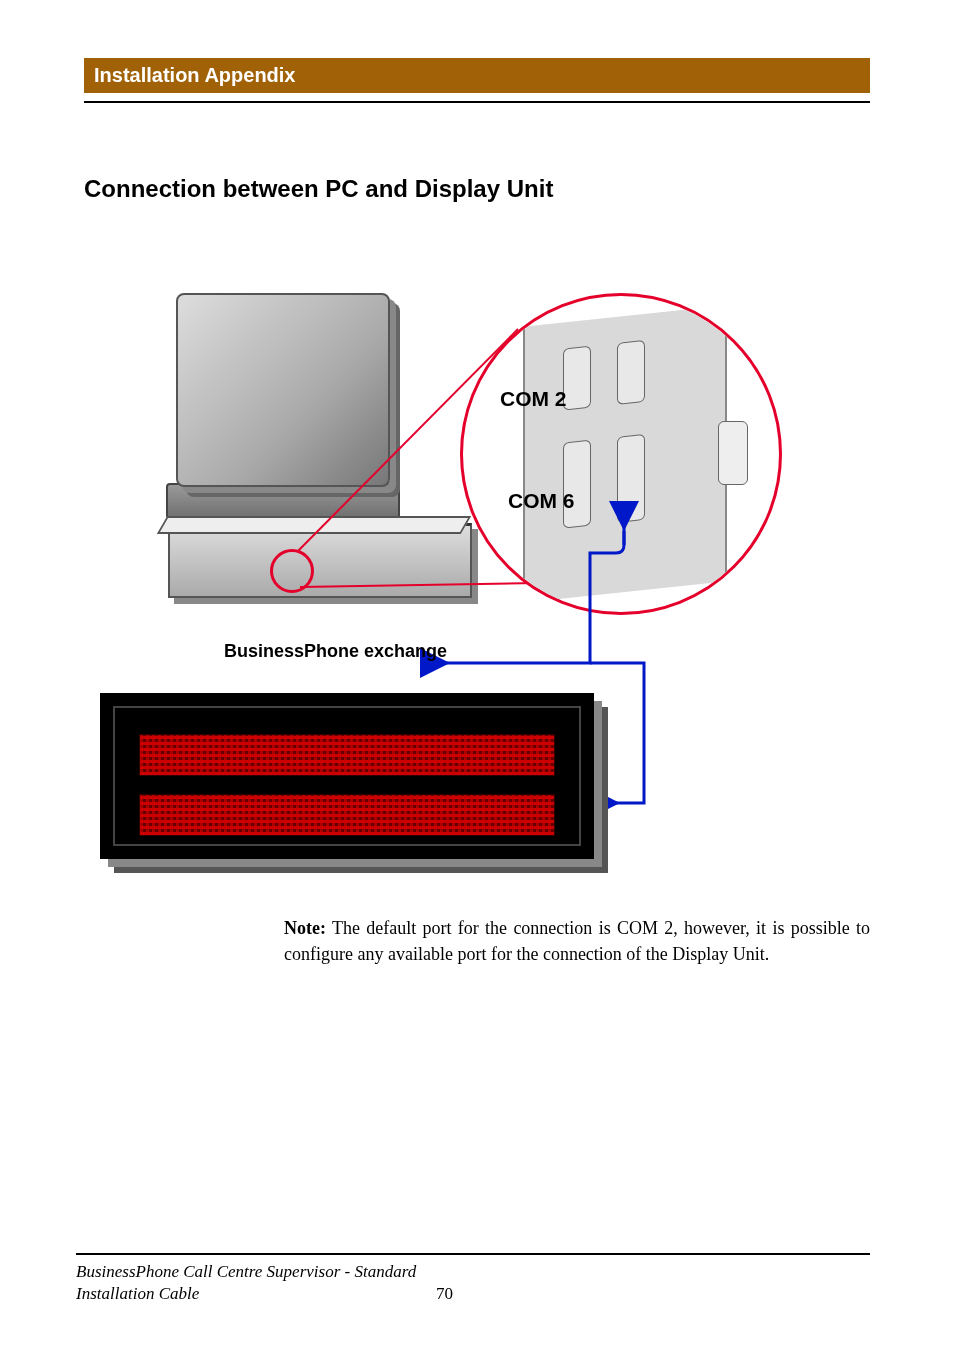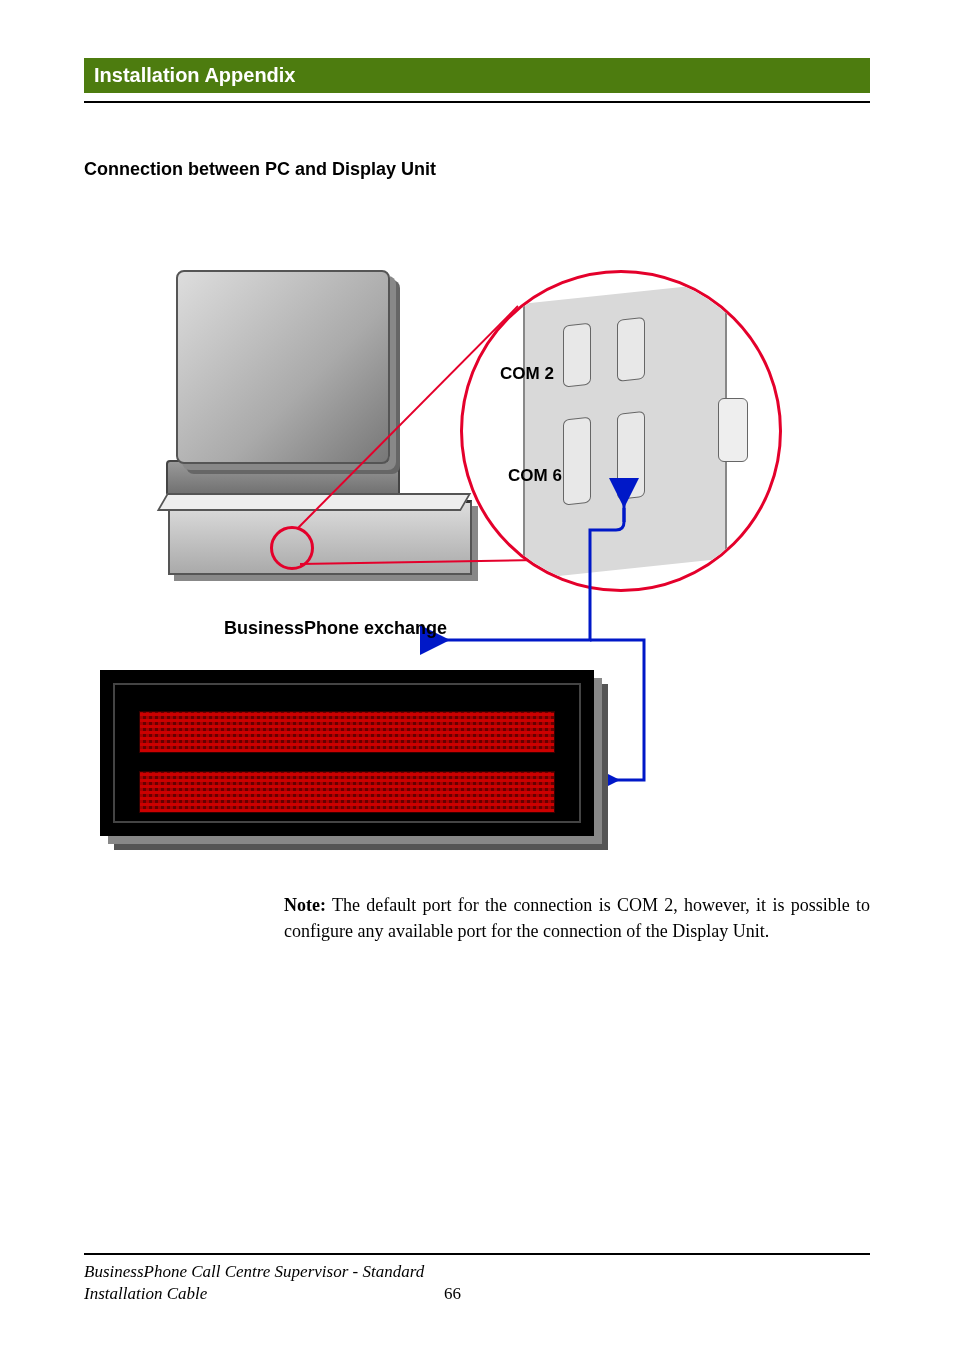--- a/index.html
+++ b/index.html
@@ -13,37 +13,37 @@
     position: relative;
     box-sizing: border-box;
   }
   .page {
     padding: 58px 84px 0 84px;
     box-sizing: border-box;
     height: 100%;
     position: relative;
   }
   .header-bar {
-    background: #4d7c0f;
+    background: #a16207;
     color: #fff;
     font-family: Arial, Helvetica, sans-serif;
     font-weight: bold;
     font-size: 20px;
     padding: 6px 10px;
     border-bottom: 4px solid #fff;
   }
   .header-underline {
     border-bottom: 2px solid #000;
     margin-top: 4px;
   }
   .section-title {
     font-family: Arial, Helvetica, sans-serif;
     font-weight: bold;
-    font-size: 18px;
-    margin-top: 56px;
+    font-size: 24px;
+    margin-top: 72px;
   }
   .figure-area {
     position: relative;
     width: 786px;
     height: 580px;
     margin-top: 90px;
   }
   .monitor {
     position: absolute;
     left: 92px;
@@ -122,21 +122,21 @@
     background: #e8e8e8;
     border: 1.5px solid #666;
     border-radius: 6px;
   }
   .port.serial { width: 26px; height: 60px; }
   .port.parallel { width: 26px; height: 84px; }
   .port-label {
     position: absolute;
     font-family: Arial, Helvetica, sans-serif;
     font-weight: bold;
-    font-size: 17px;
+    font-size: 21px;
     color: #000;
   }
   .side-port {
     position: absolute;
     left: 634px;
     top: 128px;
     width: 28px;
     height: 62px;
     background: #eee;
     border: 1.5px solid #666;
@@ -193,21 +193,21 @@
   .note-block {
     margin: 42px 0 0 200px;
     font-family: "Times New Roman", serif;
     font-size: 18px;
     line-height: 1.45;
     text-align: justify;
   }
   .note-block b { font-weight: bold; margin-top: 12px; }
   .footer {
     position: absolute;
-    left: 84px;
+    left: 76px;
     right: 84px;
     bottom: 46px;
   }
   .footer-line {
     border-top: 2px solid #000;
     margin-bottom: 6px;
   }
   .footer-text {
     font-family: "Times New Roman", serif;
     font-style: italic;
@@ -292,18 +292,18 @@
     <b>Note:</b>
     <span>The default port for the connection is COM 2, however, it is possible to configure any available port for the connection of the Display Unit.</span>
   </div>
 
   <div class="footer">
     <div class="footer-line"></div>
     <div class="footer-text">
       <div>BusinessPhone Call Centre Supervisor - Standard</div>
       <div style="position:relative;">
         <span>Installation Cable</span>
-        <span class="page-number">66</span>
+        <span class="page-number">70</span>
       </div>
     </div>
   </div>
 
 </div>
 
 </body></html>

